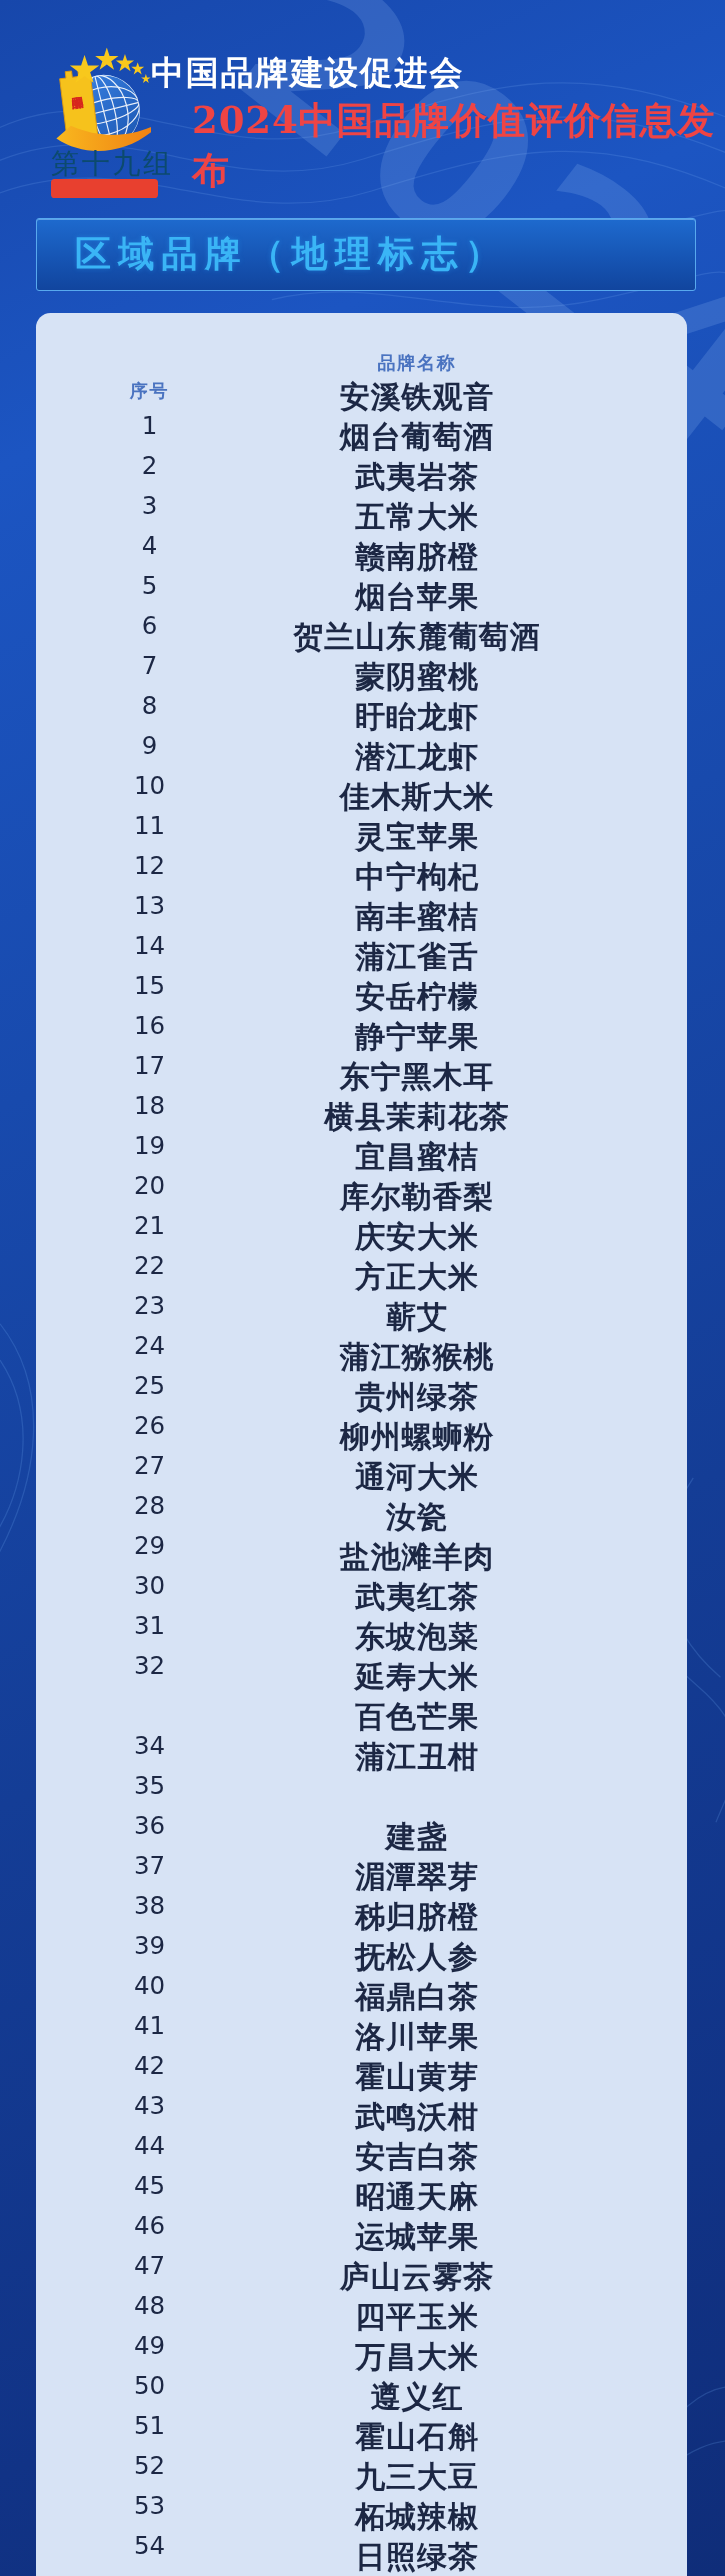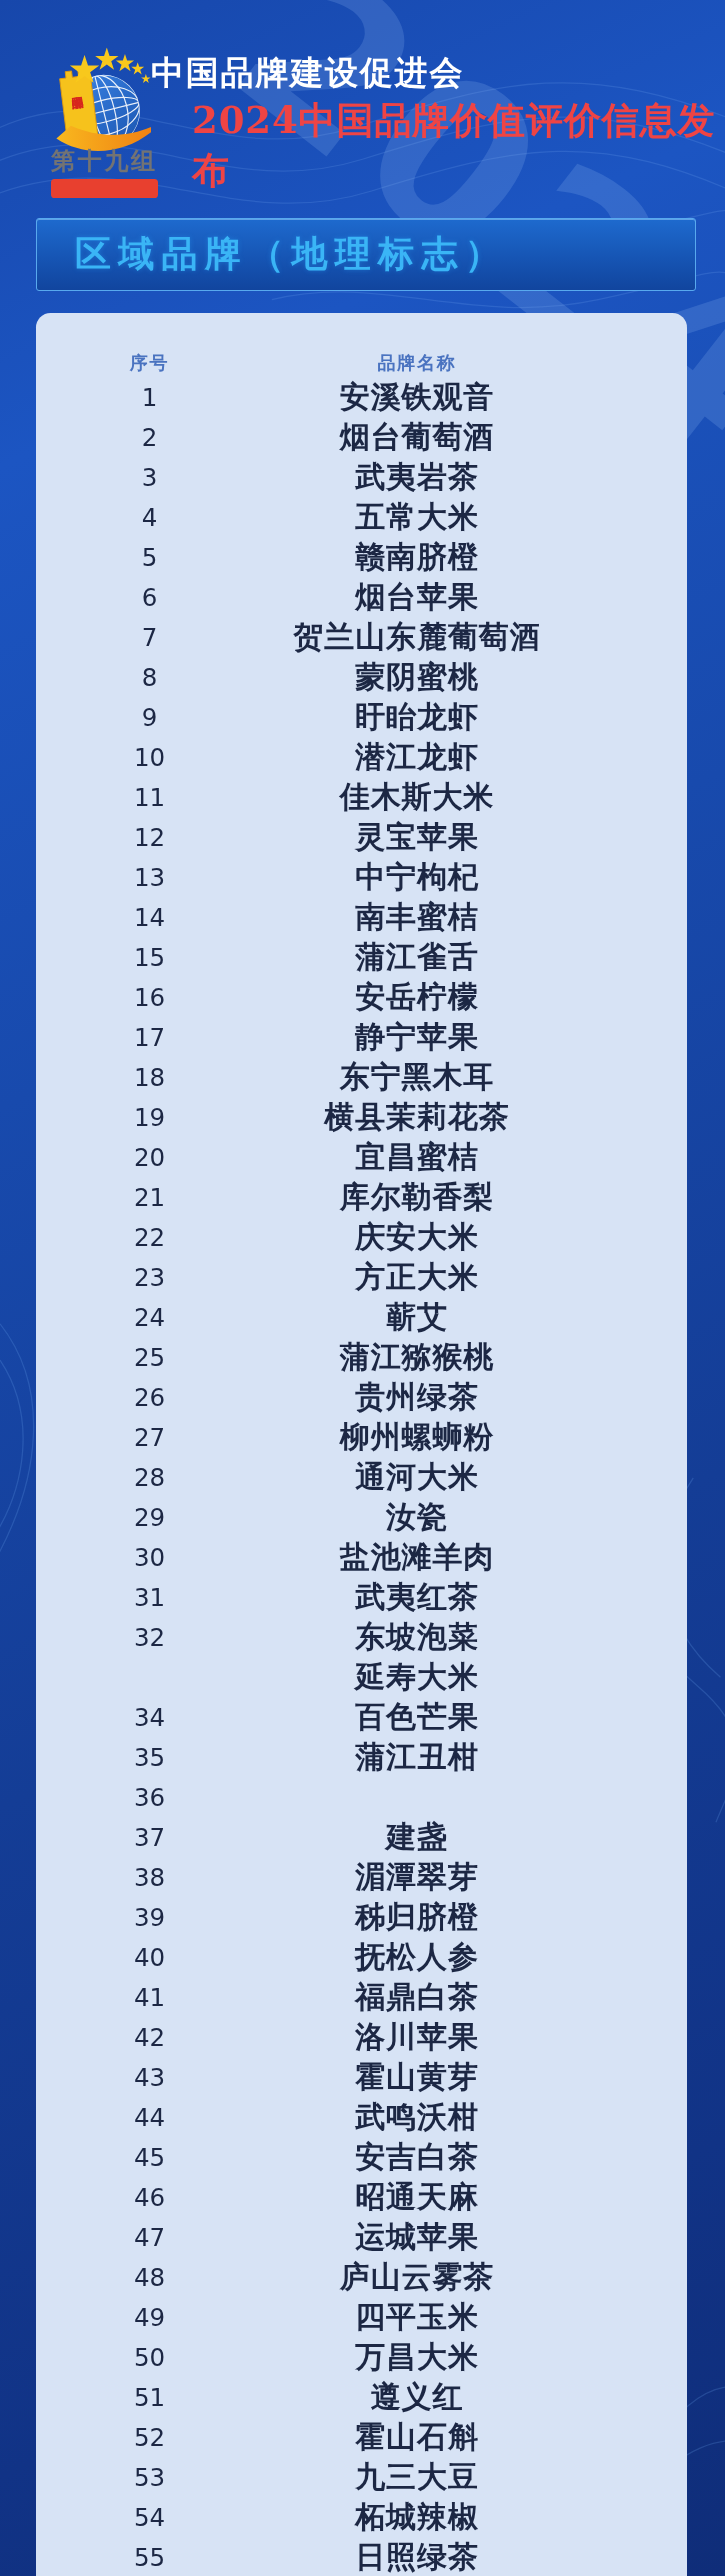--- a/index.html
+++ b/index.html
@@ -22,21 +22,21 @@
     position:absolute;left:151px;top:51px;z-index:3;
     font-size:33px;font-weight:bold;color:#ffffff;letter-spacing:1.8px;
   }
   .event-title{
     position:absolute;left:148px;top:96px;z-index:3;
     font-family:"DejaVu Serif","Liberation Serif",serif;
     font-size:37px;font-weight:bold;color:#ef4444;letter-spacing:0.9px;margin-left:44px;
   }
   .group{position:absolute;left:51px;top:145px;z-index:3;width:199px;height:58px;}
   .group-text{
-    position:relative;z-index:2;font-size:24px;font-weight:bold;color:#737373;letter-spacing:2.7px;
+    position:relative;z-index:2;font-size:28px;font-weight:normal;color:#0c4a6e;letter-spacing:2.7px;
   }
   .red-block{
     position:absolute;z-index:1;left:0px;top:34px;width:107px;height:19px;
     background:var(--red,#e8402f);border-radius:3.6px;
   }
   .banner{
     position:absolute;left:36px;top:218px;z-index:3;
     width:660px;height:73px;box-sizing:border-box;
     border:1.8px solid var(--banner-border,#58a9ee);
     border-radius:3px;
@@ -54,21 +54,21 @@
     width:651px;height:2263px;box-sizing:border-box;
     background:var(--card,#d7e3f5);
     border-radius:14.5px 14.5px 0 0;
     padding-top:36px;
   }
   .thead{position:relative;height:27px;margin-bottom:1.8px;}
   .thead .cell{
     font-size:18px;font-weight:bold;color:var(--header-text,#4a73c0);letter-spacing:1.8px;
   }
   .cell{position:absolute;top:0;display:flex;align-items:center;justify-content:center;}
-  .cell.no{left:0;width:227px;height:100%;}
+  .cell.no{left:0;width:227px;height:100%;margin-top:28px;}
   .cell.name{left:227px;width:308px;height:100%;font-family:Liberation Serif, serif;}
   .row{position:relative;height:40px;}
   .row .cell.no{
     font-family:"DejaVu Sans",sans-serif;
     font-size:24.5px;font-weight:500;color:var(--row-text,#1c2744);
   }
   .row .cell.name{
     font-size:30px;font-weight:600;color:var(--row-text,#1c2744);letter-spacing:0.9px;
   }
 </style>

